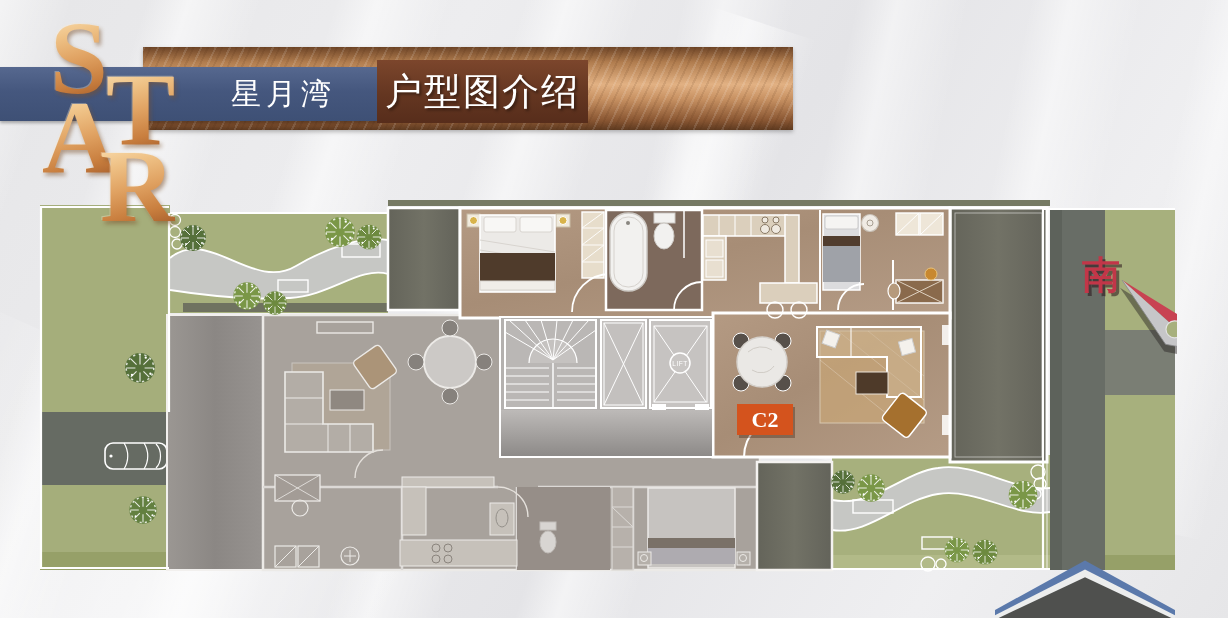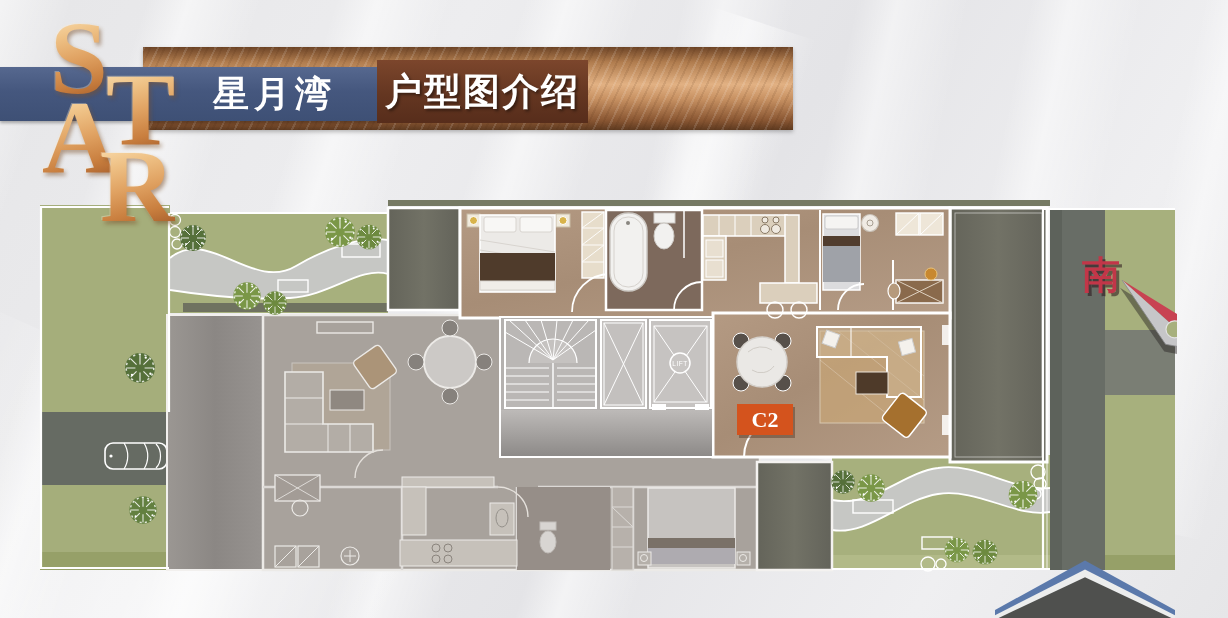--- a/index.html
+++ b/index.html
@@ -19,26 +19,26 @@
   .bar-copper{position:absolute;left:143px;top:47px;width:650px;height:83px;z-index:3;
     background:
       repeating-linear-gradient(115deg,rgba(255,255,255,.12) 0 2px,rgba(255,255,255,0) 2px 6px,rgba(70,35,10,.10) 6px 8px,rgba(255,255,255,0) 8px 13px),
       linear-gradient(180deg,#6e4527 0%,#b07c4e 18%,#e2b183 45%,#c89263 62%,#8a5733 88%,#5e3a20 100%);
     box-shadow:0 2px 4px rgba(0,0,0,.25);}
   
   .band-blue{position:absolute;left:0;top:67px;width:378px;height:54px;z-index:4;
     background:linear-gradient(180deg,#56688f 0%,#45577e 45%,#3e5075 100%);
     box-shadow:0 2px 3px rgba(0,0,0,.3);
     display:flex;align-items:center;justify-content:flex-end;padding-right:42px;box-sizing:border-box;}
-  .band-blue .txt{color:#fff;font-size:36px;font-weight:bold;letter-spacing:5px;line-height:1;}
+  .band-blue .txt{color:#fff;font-size:30px;font-weight:normal;letter-spacing:5px;line-height:1;}
   
   .title-box{position:absolute;left:377px;top:60px;width:211px;height:63px;z-index:5;
     background:linear-gradient(180deg,#7c462c 0%,#643621 55%,#572d1b 100%);
     display:flex;align-items:center;justify-content:center;box-sizing:border-box;}
-  .title-box .txt{color:#fff;font-size:37px;font-weight:bold;letter-spacing:2px;line-height:1;
+  .title-box .txt{color:#fff;font-size:37px;font-weight:normal;letter-spacing:2px;line-height:1;
     text-shadow:2px 2px 3px rgba(0,0,0,.45);}
 
   
   .logo{position:absolute;left:0;top:0;width:240px;height:260px;z-index:6;}
   .logo span{position:absolute;font-family:"Liberation Serif","DejaVu Serif",serif;font-weight:700;
     font-size:104px;line-height:1;
     background:linear-gradient(165deg,#fce3b7 5%,#eec084 30%,#e0a262 50%,#c97f3f 72%,#9c5526 95%);
     -webkit-background-clip:text;background-clip:text;color:transparent;
     filter:drop-shadow(2px 3px 2px rgba(100,50,10,.45)) drop-shadow(-1px -1px 0 rgba(255,242,214,.35));}
   .l-s{left:50px;top:6px;}

